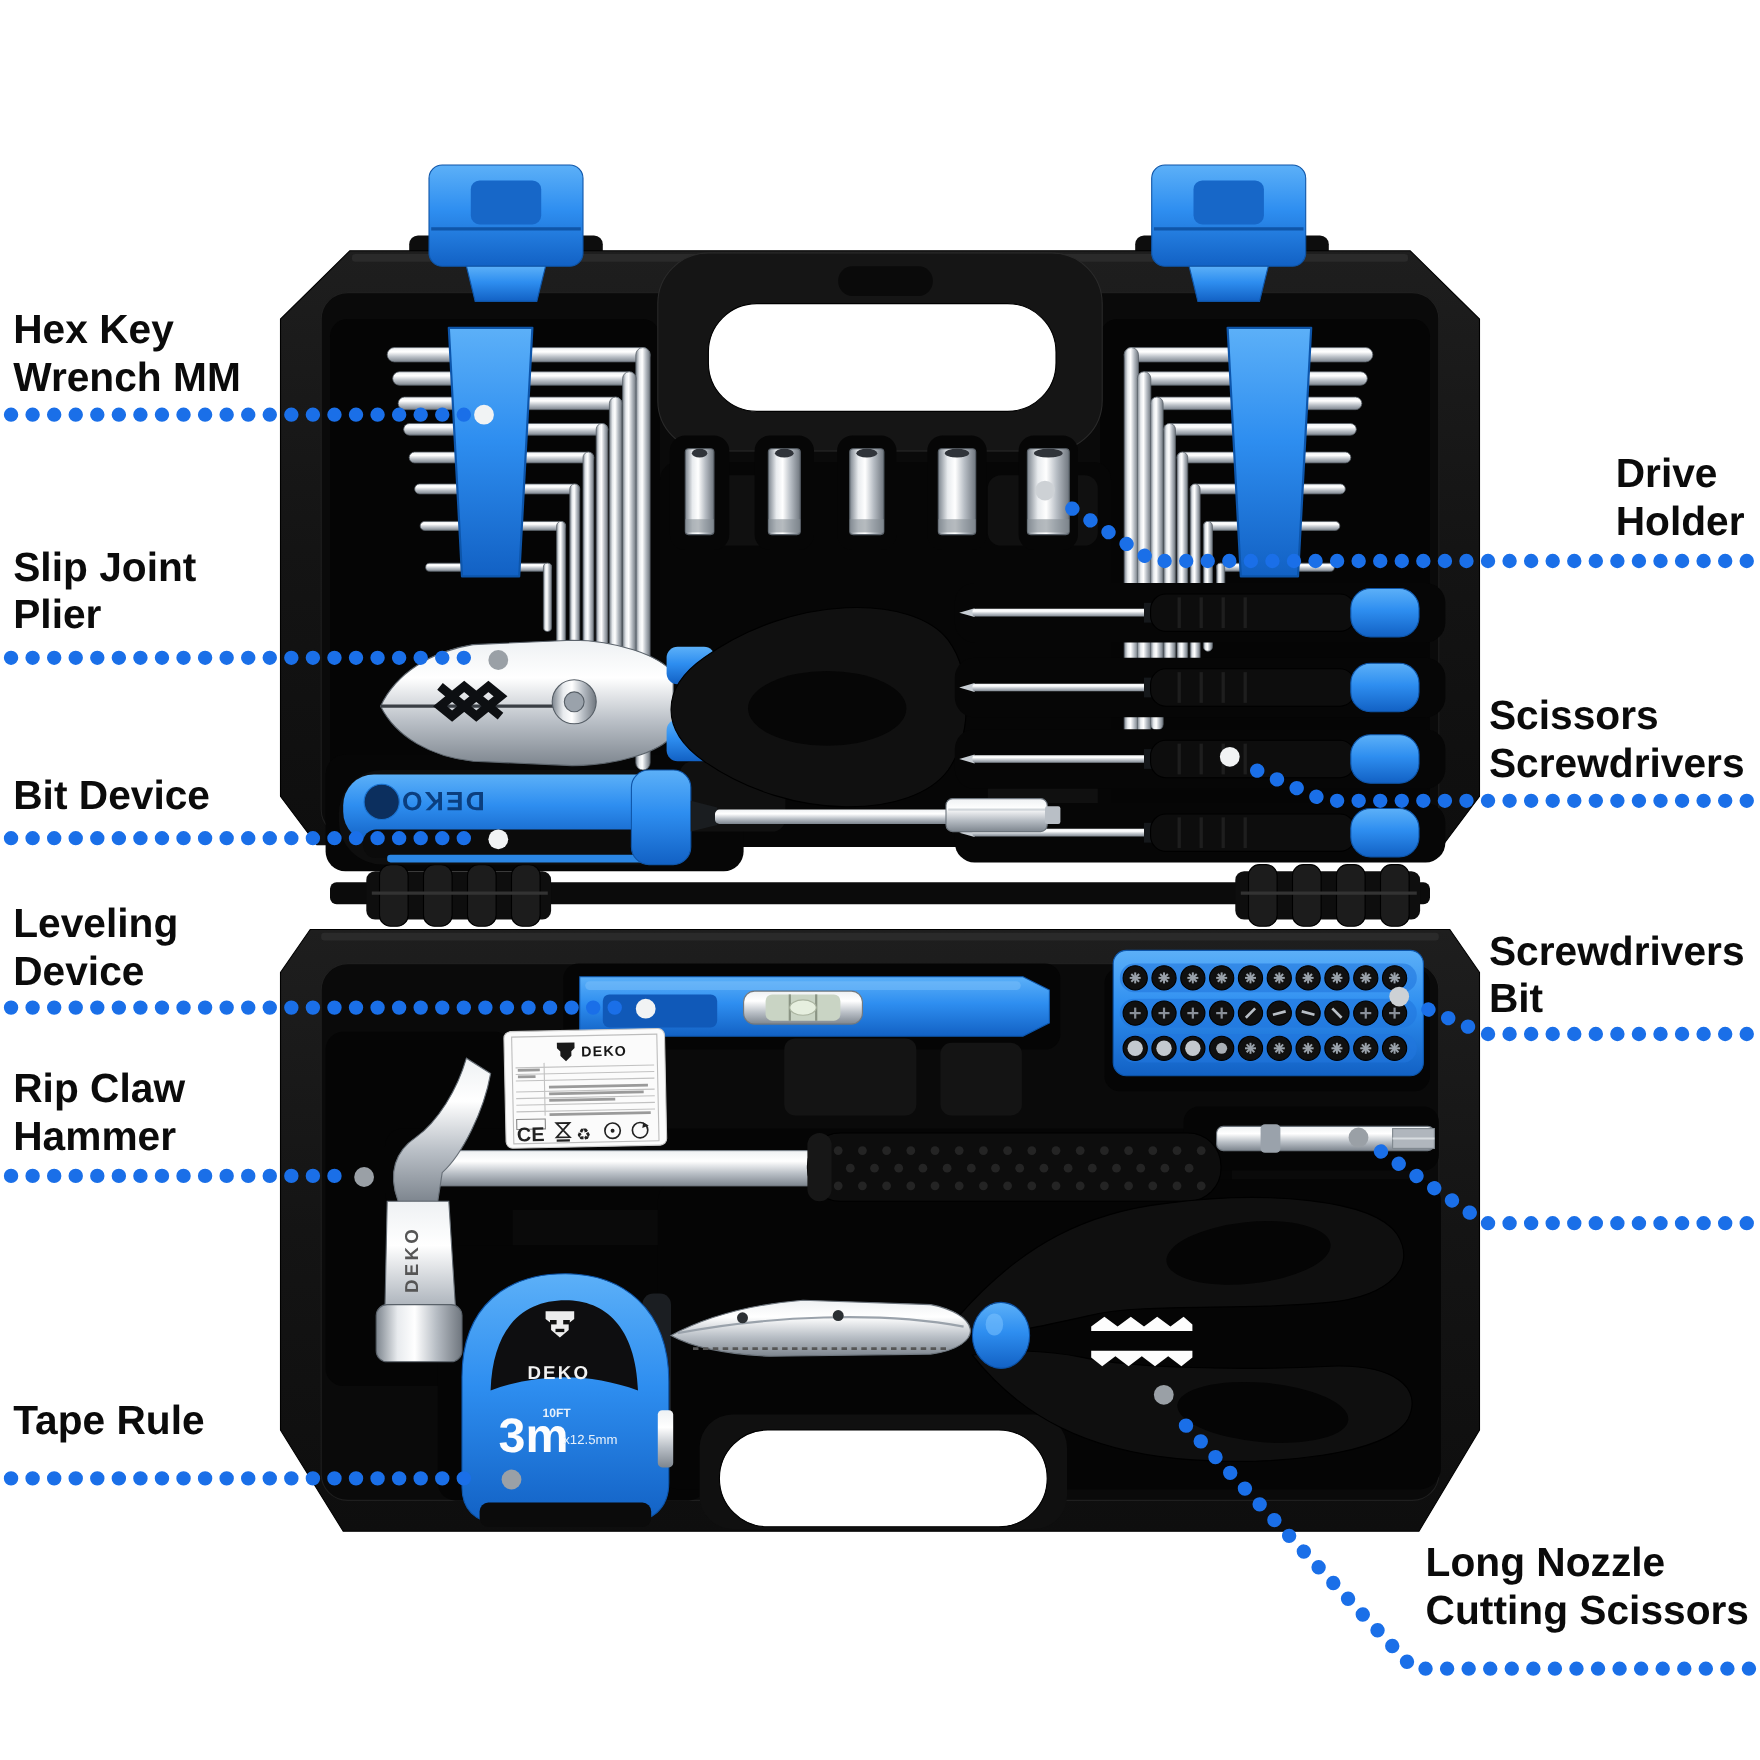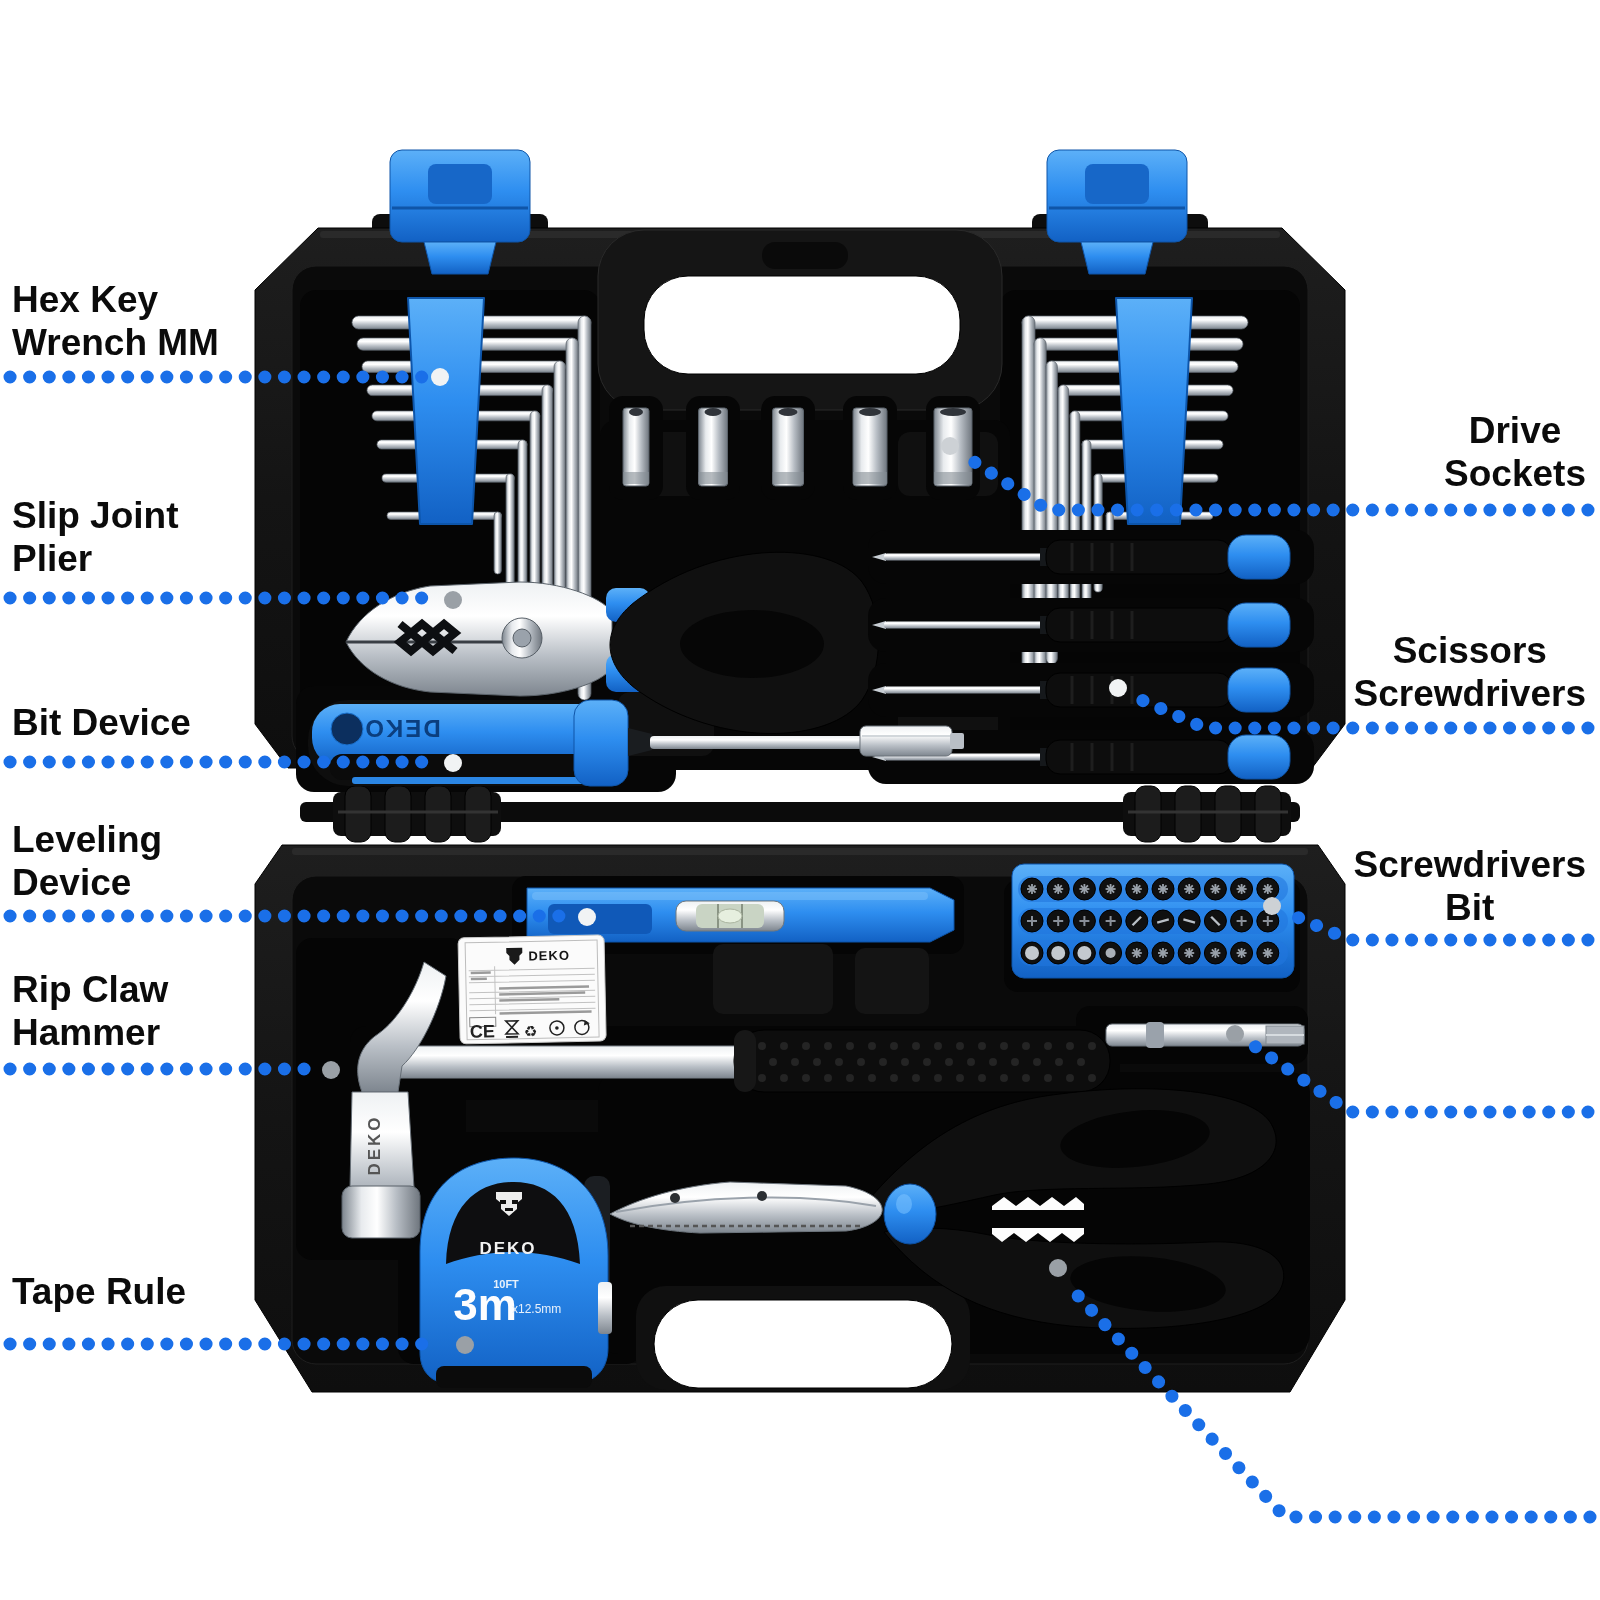--- a/index.html
+++ b/index.html
@@ -3,21 +3,21 @@
 <meta charset="utf-8">
 <style>
   html,body{margin:0;padding:0;background:#fff;}
   #canvas{position:relative;width:1600px;height:1600px;background:#fff;overflow:hidden;
           font-family:"Liberation Sans",sans-serif;}
   #scene{position:absolute;left:0;top:0;}
   svg text{font-family:"Liberation Sans",sans-serif;}
   .callout{position:absolute;font-weight:bold;font-size:37px;line-height:43px;color:#0b0b0b;
            letter-spacing:0px;white-space:nowrap;z-index:5;}
   .callout .l{display:block;}
-  .callout.right{text-align:center;}
+  .callout.right{text-align:left;}
   #co-hex{left:12px;top:278px}
   #co-slip{left:12px;top:494px}
   #co-bit{left:12px;top:701px}
   #co-level{left:12px;top:818px}
   #co-hammer{left:12px;top:968px}
   #co-tape{left:12px;top:1270px}
   #co-drive{right:14px;top:409px}
   #co-precision{right:14px;top:629px}
   #co-bits{right:14px;top:843px}
   #co-magnetic{right:14px;top:1018px}
@@ -566,24 +566,28 @@
 </div>
 <div class="callout" id="co-level">
   <span class="l">Leveling</span>
   <span class="l">Device</span>
 </div>
 <div class="callout" id="co-tape">
   <span class="l">Tape Rule</span>
 </div>
 <div class="callout right" id="co-drive">
   <span class="l">Drive</span>
-  <span class="l">Sockets</span>
+  <span class="l">Holder</span>
 </div>
 <div class="callout right" id="co-precision">
   <span class="l">Scissors</span>
   <span class="l">Screwdrivers</span>
 </div>
 <div class="callout right" id="co-bits">
   <span class="l">Screwdrivers</span>
   <span class="l">Bit</span>
 </div>
+<div class="callout right" id="co-scissors">
+  <span class="l">Long Nozzle</span>
+  <span class="l">Cutting Scissors</span>
+</div>
 
 </div>
 
 </body></html>

